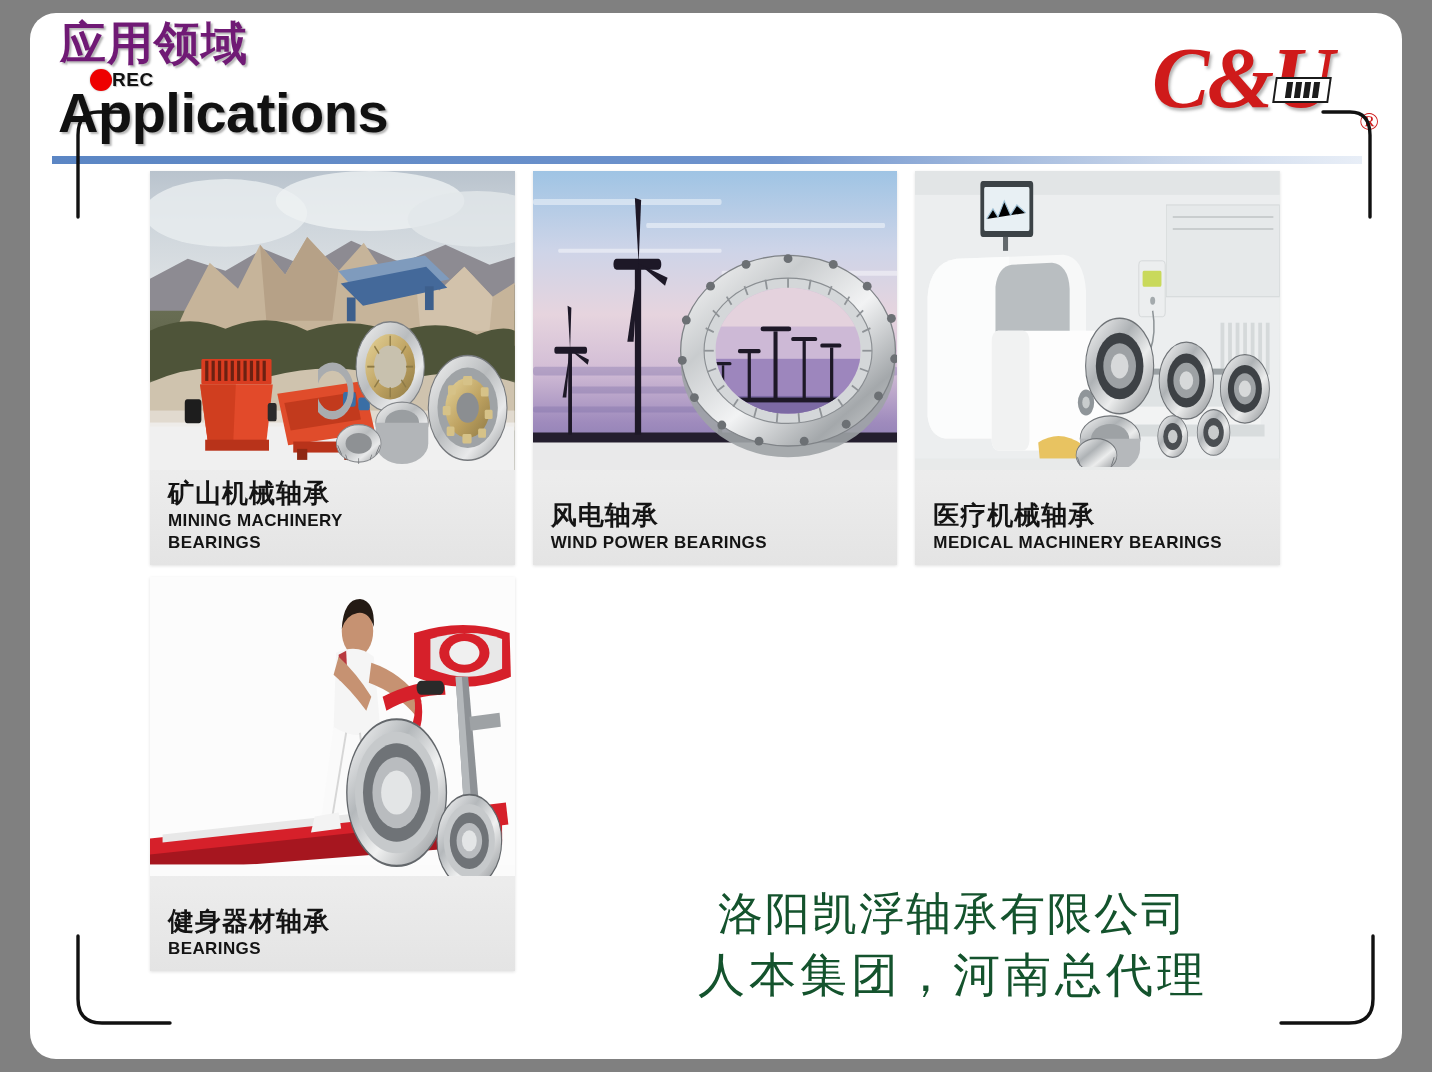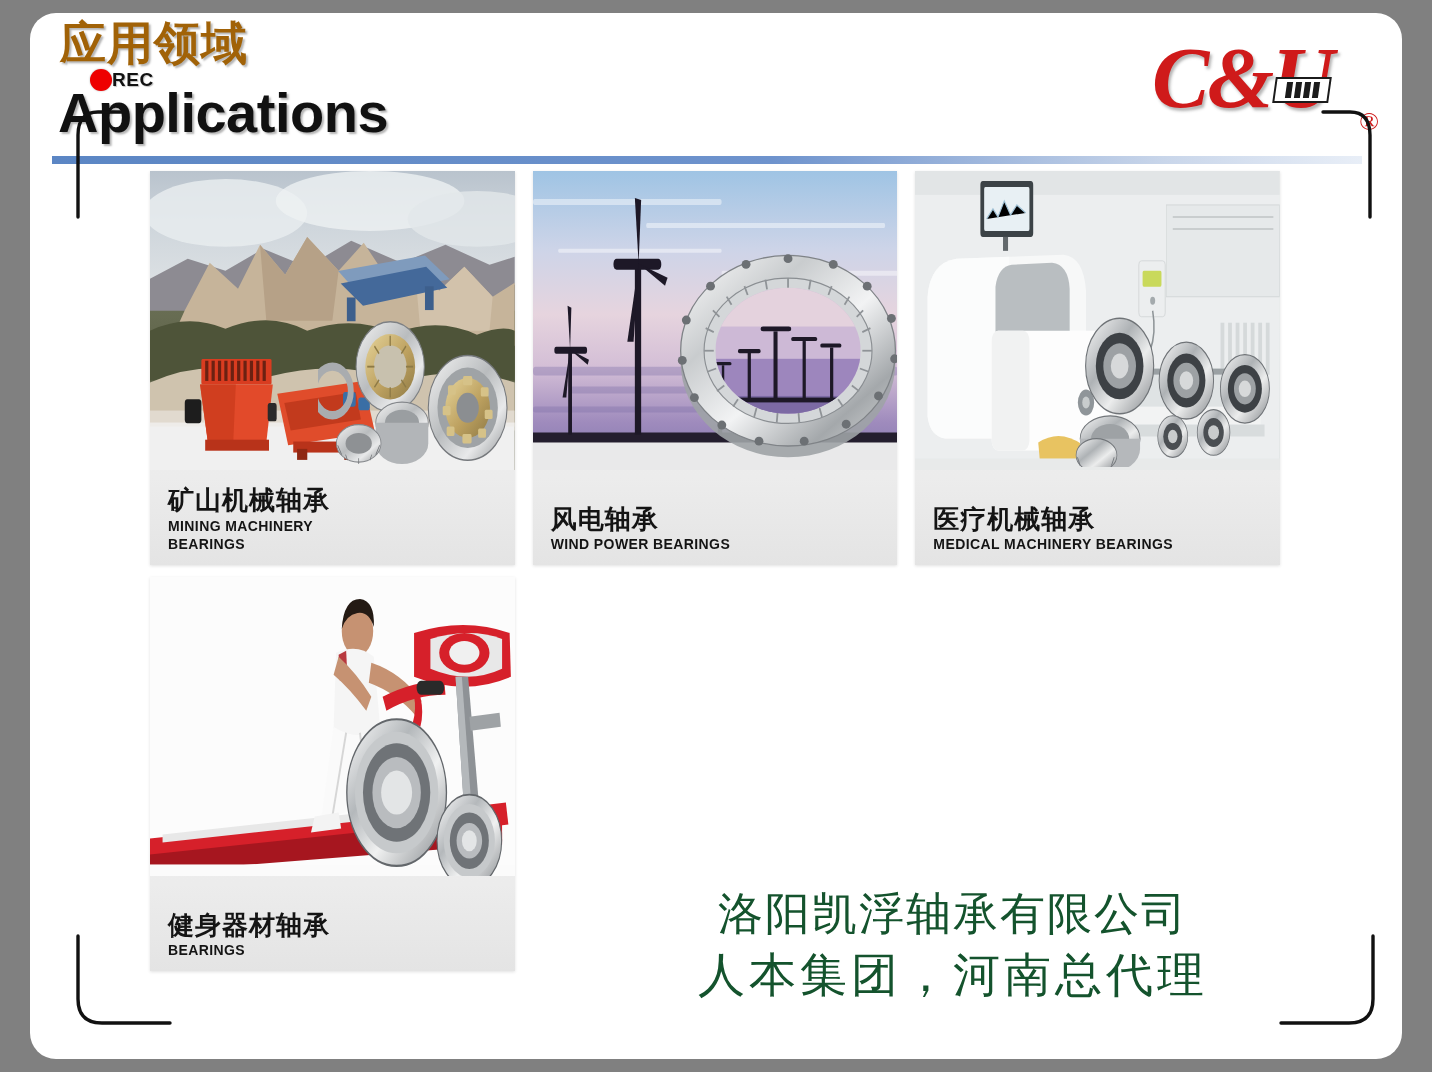--- a/index.html
+++ b/index.html
@@ -19,21 +19,21 @@
     background:#ffffff;
     border-radius:26px;
     overflow:hidden;
   }
 
   
   #header { position:absolute; left:0; top:0; width:100%; height:150px; }
 
   #title-cn {
     position:absolute; left:30px; top:7px;
-    font-size:46px; font-weight:bold; color:#a16207;
+    font-size:46px; font-weight:bold; color:#701a75;
     letter-spacing:1px; line-height:1;
     text-shadow:2px 2px 2px rgba(120,120,120,.55);
   }
   #title-en {
     position:absolute; left:28px; top:72px;
     font-size:56px; font-weight:bold; color:#111;
     letter-spacing:-0.5px; line-height:1;
     text-shadow:2px 2px 2px rgba(120,120,120,.55);
   }
 
@@ -107,21 +107,21 @@
   .card-photo { position:absolute; left:0; top:0; width:100%; height:76%; overflow:hidden; }
   .card-caption {
     position:absolute; left:18px; right:8px; bottom:12px;
     z-index:12;
   }
   .cap-cn {
     font-size:26px; font-weight:bold; color:#141414;
     line-height:1.15; letter-spacing:1px;
   }
   .cap-en {
-    font-size:14px; font-weight:bold; color:#141414;
+    font-size:17px; font-weight:bold; color:#141414;
     line-height:1.18; letter-spacing:0.4px; margin-top:2px;
   }
 
   
   .ph { position:absolute; inset:0; }
 
   
   .mine-sky { position:absolute; left:0; top:0; width:100%; height:42%;
       background:linear-gradient(to bottom,#b9c3cd 0%,#cfd6dc 45%,#dfe3e5 100%); }
   .mine-ground { position:absolute; left:0; top:38%; width:100%; height:62%;

